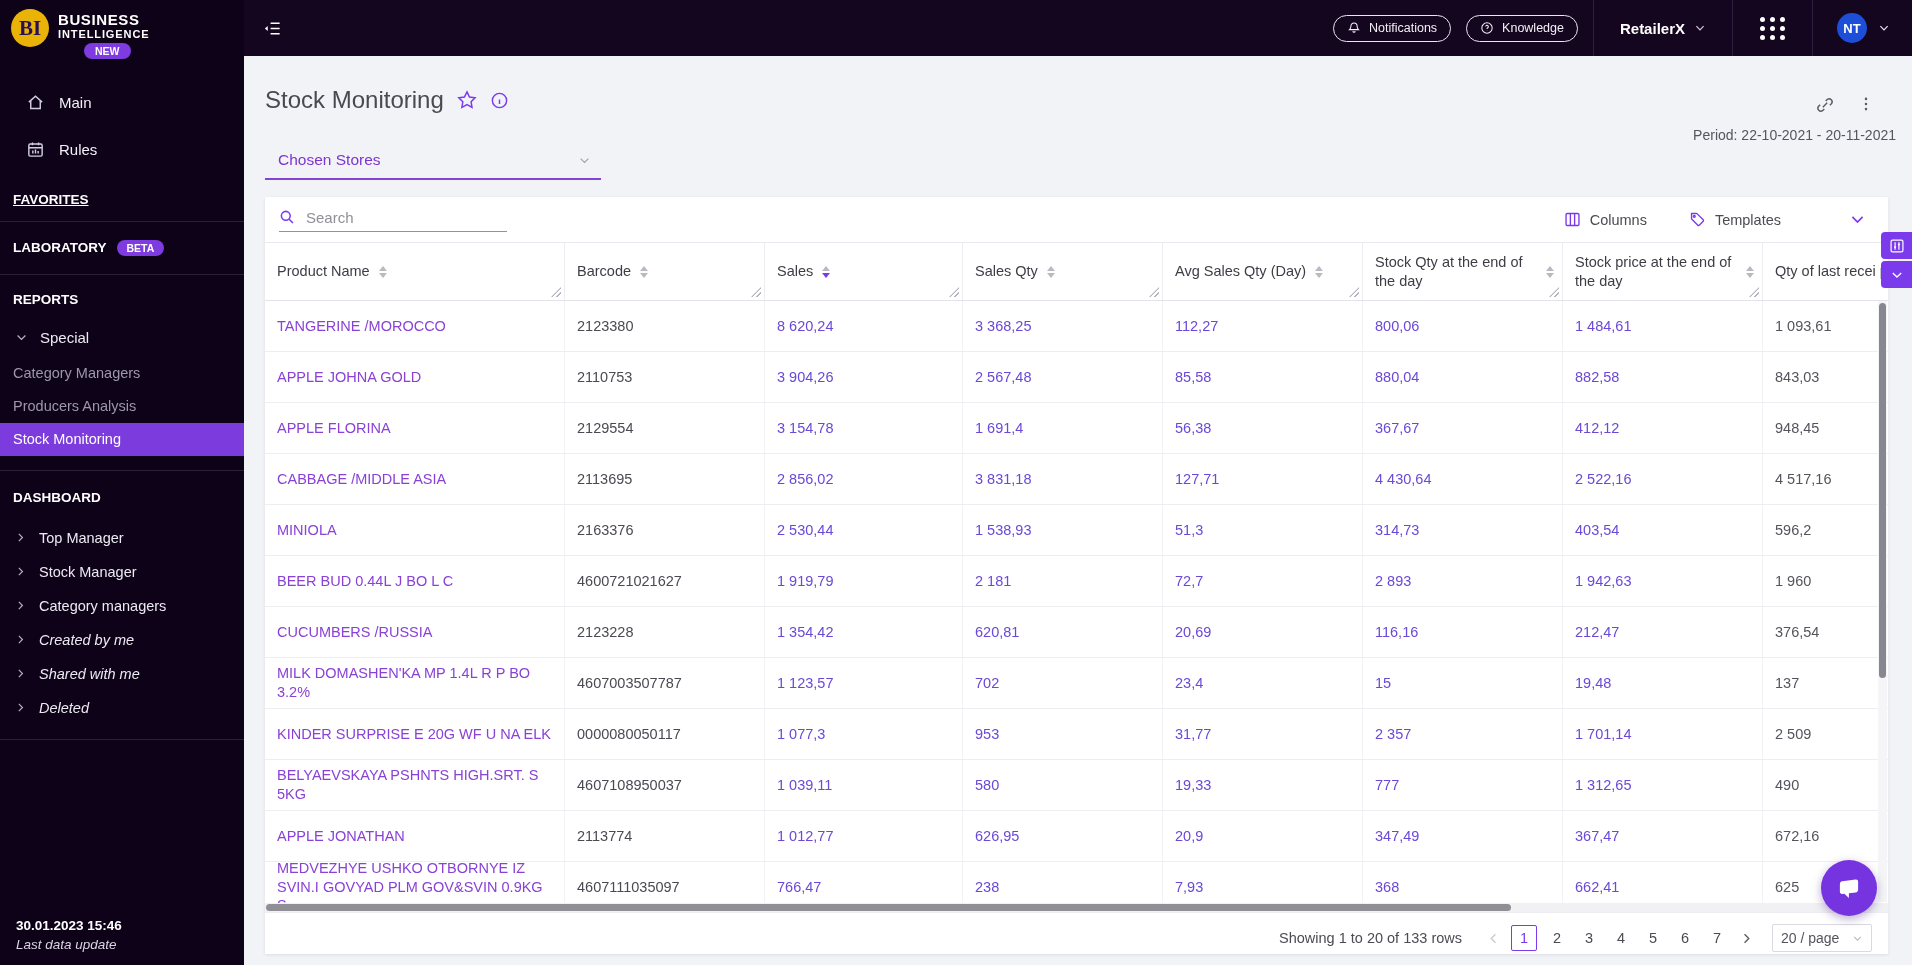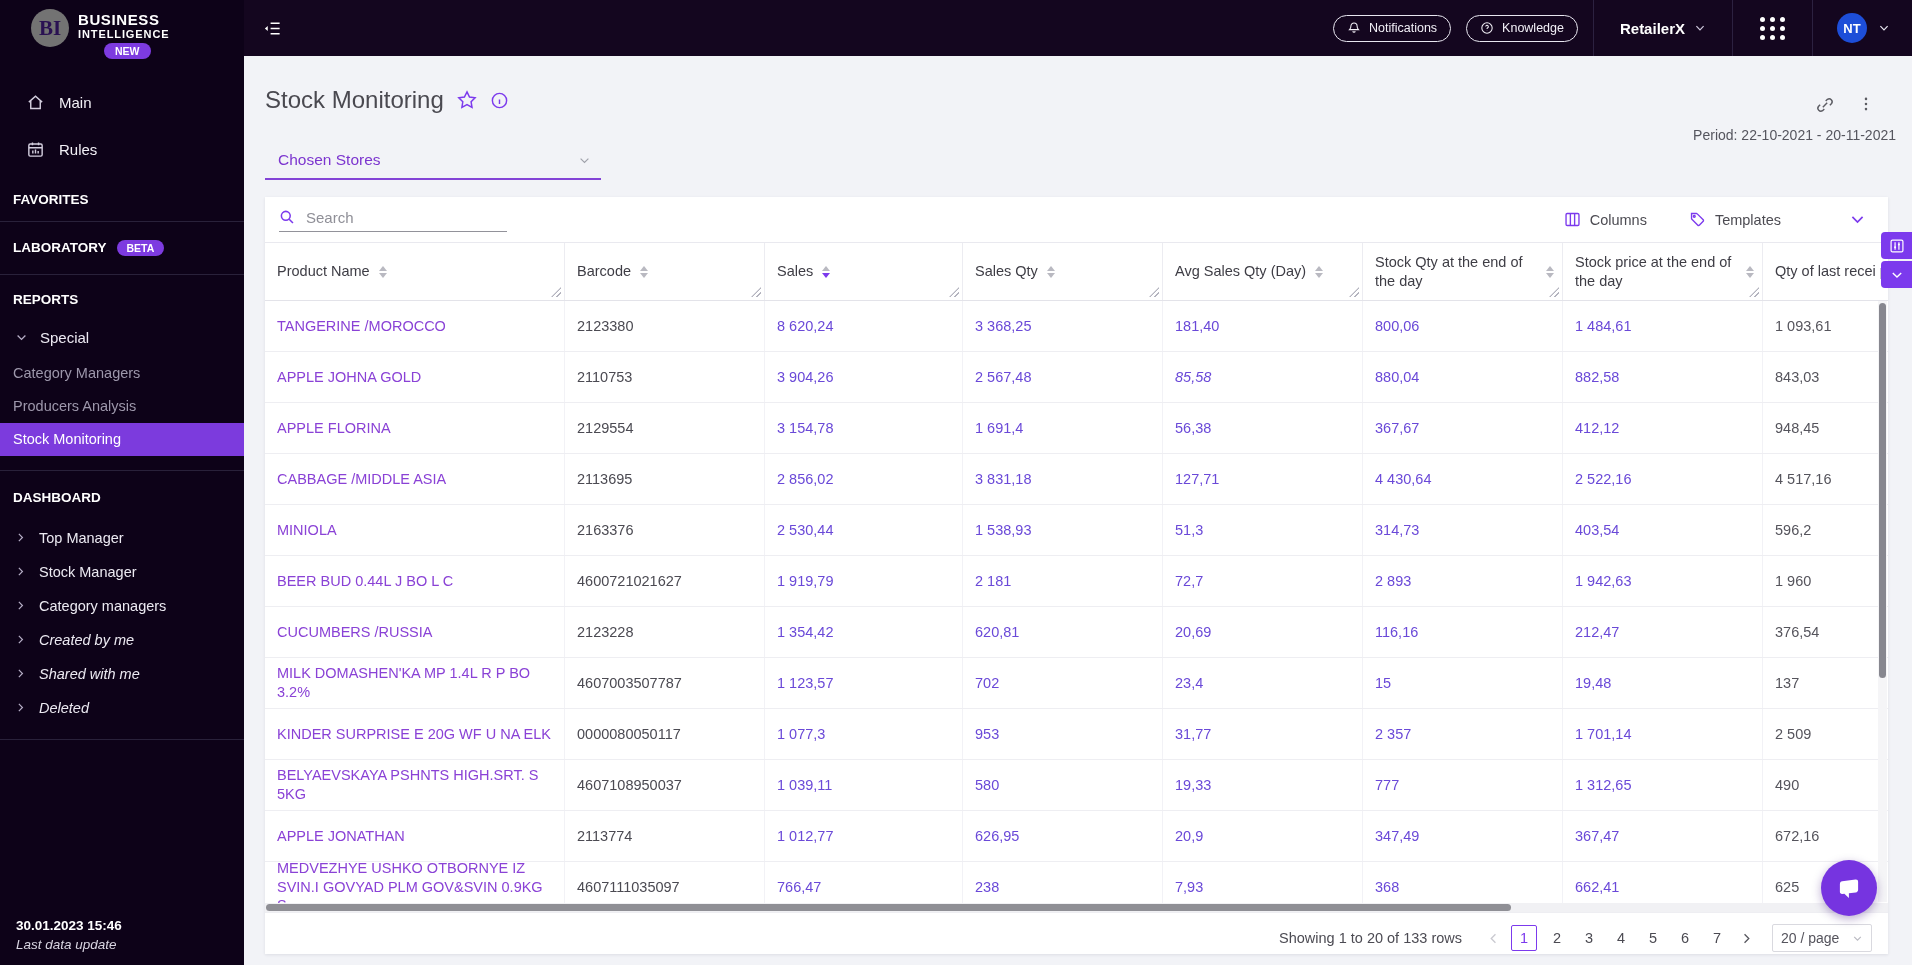--- a/index.html
+++ b/index.html
@@ -23,23 +23,23 @@
   .apps{display:grid;grid-template-columns:repeat(3,5px);gap:4px 5px;padding:0 27px;cursor:pointer;}
   .apps i{width:5px;height:5px;border-radius:50%;background:#fff;}
   .user{display:flex;align-items:center;gap:11px;padding-left:24px;cursor:pointer;height:100%;}
   .avatar{width:30px;height:30px;border-radius:50%;background:#1d4ed8;color:#fff;font-size:13px;
           font-weight:700;display:flex;align-items:center;justify-content:center;}
   .user svg{color:#e8e6f0;}
 
   
   .sidebar{position:absolute;left:0;top:0;width:244px;height:965px;background:var(--sidebar-bg,#0d0218);z-index:5;}
   .logo{display:flex;gap:9px;padding:9px 0 0 11px;align-items:flex-start;cursor:pointer;}
-  .logo-circle{width:38px;height:38px;border-radius:50%;background:#737373;color:#2a1152;
+  .logo-circle{width:38px;height:38px;border-radius:50%;background:#eab308;color:#2a1152;
                font-family:"Liberation Serif",serif;font-weight:700;font-size:21px;
-               display:flex;align-items:center;justify-content:center;margin-left:20px;}
+               display:flex;align-items:center;justify-content:center;}
   .logo-text{padding-top:3px;}
   .logo-l1{font-size:15px;font-weight:700;letter-spacing:.6px;color:#fff;line-height:1.05;}
   .logo-l2{font-size:11px;font-weight:600;letter-spacing:.9px;color:#fff;}
   .badge{display:inline-block;background:var(--badge-purple,#7d3be0);color:#fff;border-radius:9px;font-weight:700;}
   .badge.new{font-size:10.5px;padding:2px 11px;margin:3px 0 0 26px;}
   .badge.beta{font-size:10.5px;padding:2px 10px;}
   .nav{margin-top:20px;}
   .nav-item{display:flex;align-items:center;gap:14px;height:47px;padding-left:26px;font-size:15px;
             color:#f2f0f6;cursor:pointer;}
   .nav-item svg{color:#d3cede;}
@@ -164,21 +164,21 @@
           <svg width="19" height="19" viewBox="0 0 20 20" fill="none" stroke="currentColor" stroke-width="1.5">
               <rect x="3" y="4.3" width="14" height="12.7" rx="1.4"></rect>
               <path d="M3 8.2 H17 M6.8 2.6 V5.4 M13.2 2.6 V5.4"></path>
               <path d="M7.2 11 v3.2 M10 10 v4.2 M12.8 11.6 v2.6"></path>
             </svg>
         </span>
         <span>Rules</span>
       </div>
     </nav>
 
-    <div class="section-h" style="margin-top:12px;">
+    <div class="section-h" style="margin-top:12px;text-decoration:underline;">
       <span>FAVORITES</span>
     </div>
     <div class="sb-divider"></div>
 
     <div class="section-h" style="height:40px;">
       <span>LABORATORY</span>
       <span class="badge beta">BETA</span>
     </div>
     <div class="sb-divider"></div>
 
@@ -455,31 +455,31 @@
           <div class="th" style="width: 200px;">
             <span>Qty of last recei products</span>
           </div>
         </div>
       <div class="tbody">
           <div class="tr">
             <div class="td cell-product" style="width: 300px;">TANGERINE /MOROCCO</div>
             <div class="td cell-barcode" style="width: 200px;">2123380</div>
             <div class="td cell-num" style="width: 198px;">8 620,24</div>
             <div class="td cell-num" style="width: 200px;">3 368,25</div>
-            <div class="td cell-num" style="width: 200px;">181,40</div>
+            <div class="td cell-num" style="width: 200px;">112,27</div>
             <div class="td cell-num" style="width: 200px;">800,06</div>
             <div class="td cell-num" style="width: 200px;">1 484,61</div>
             <div class="td cell-muted" style="width: 200px;">1 093,61</div>
           </div>
           <div class="tr">
             <div class="td cell-product" style="width: 300px;">APPLE JOHNA GOLD</div>
             <div class="td cell-barcode" style="width: 200px;">2110753</div>
             <div class="td cell-num" style="width: 198px;">3 904,26</div>
             <div class="td cell-num" style="width: 200px;">2 567,48</div>
-            <div class="td cell-num" style="width: 200px; font-style: italic;">85,58</div>
+            <div class="td cell-num" style="width: 200px;">85,58</div>
             <div class="td cell-num" style="width: 200px;">880,04</div>
             <div class="td cell-num" style="width: 200px;">882,58</div>
             <div class="td cell-muted" style="width: 200px;">843,03</div>
           </div>
           <div class="tr">
             <div class="td cell-product" style="width: 300px;">APPLE FLORINA</div>
             <div class="td cell-barcode" style="width: 200px;">2129554</div>
             <div class="td cell-num" style="width: 198px;">3 154,78</div>
             <div class="td cell-num" style="width: 200px;">1 691,4</div>
             <div class="td cell-num" style="width: 200px;">56,38</div>

